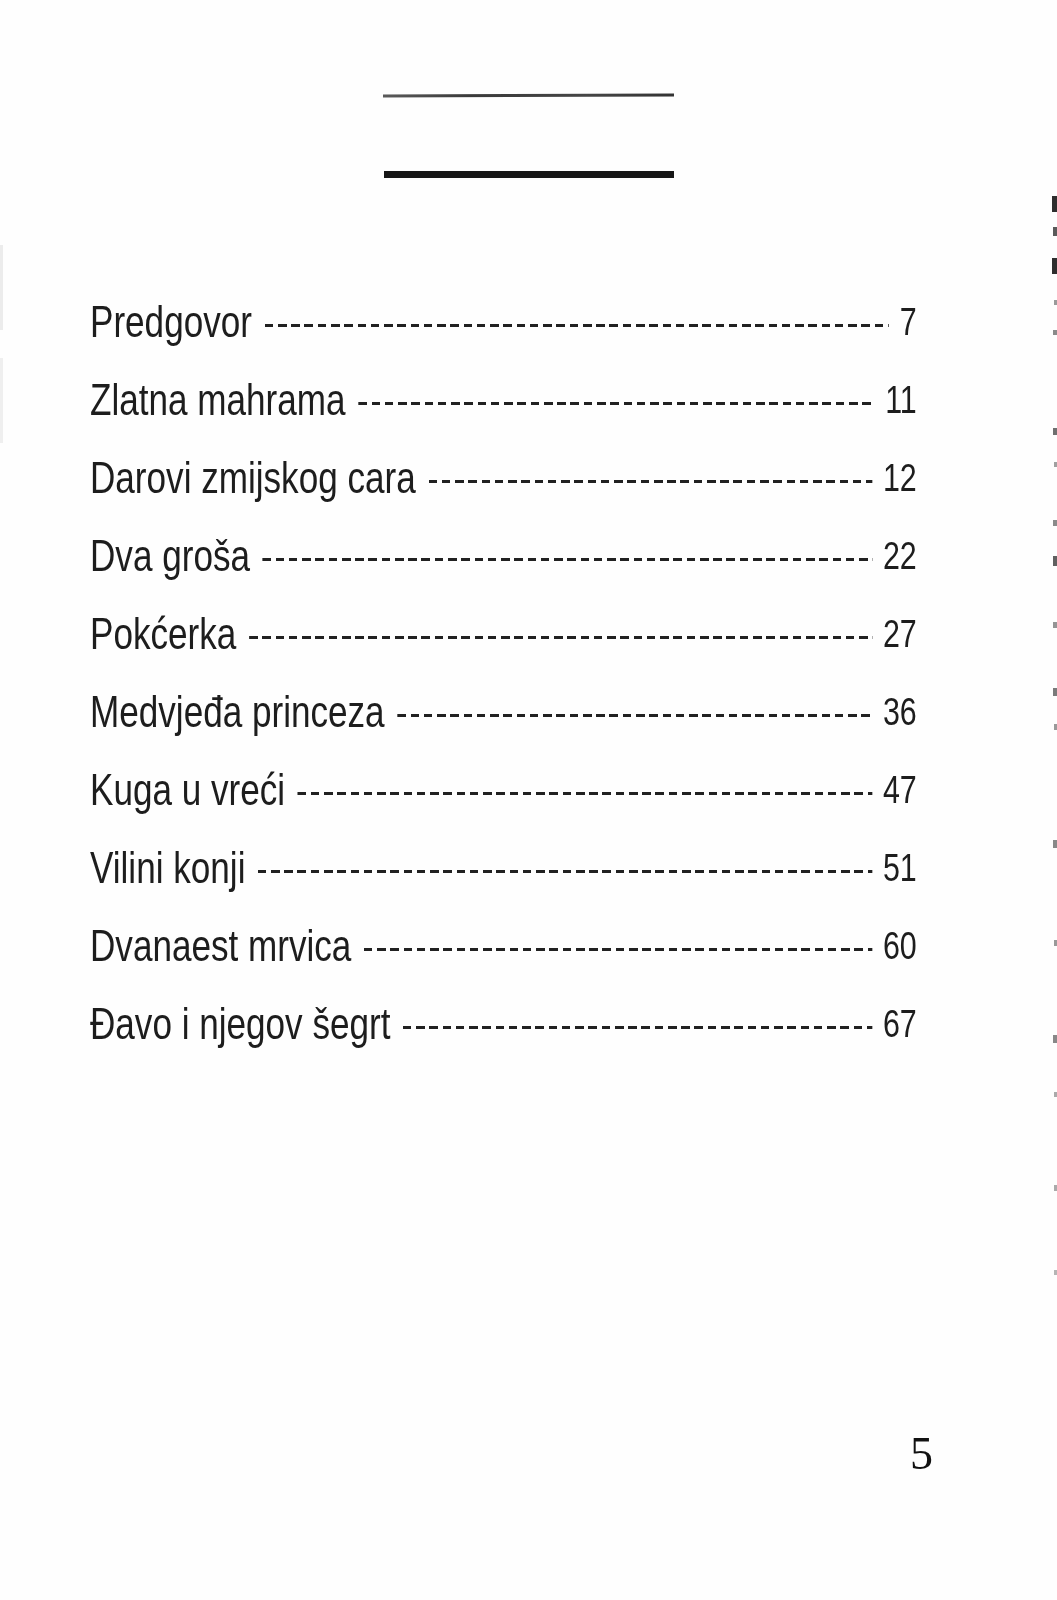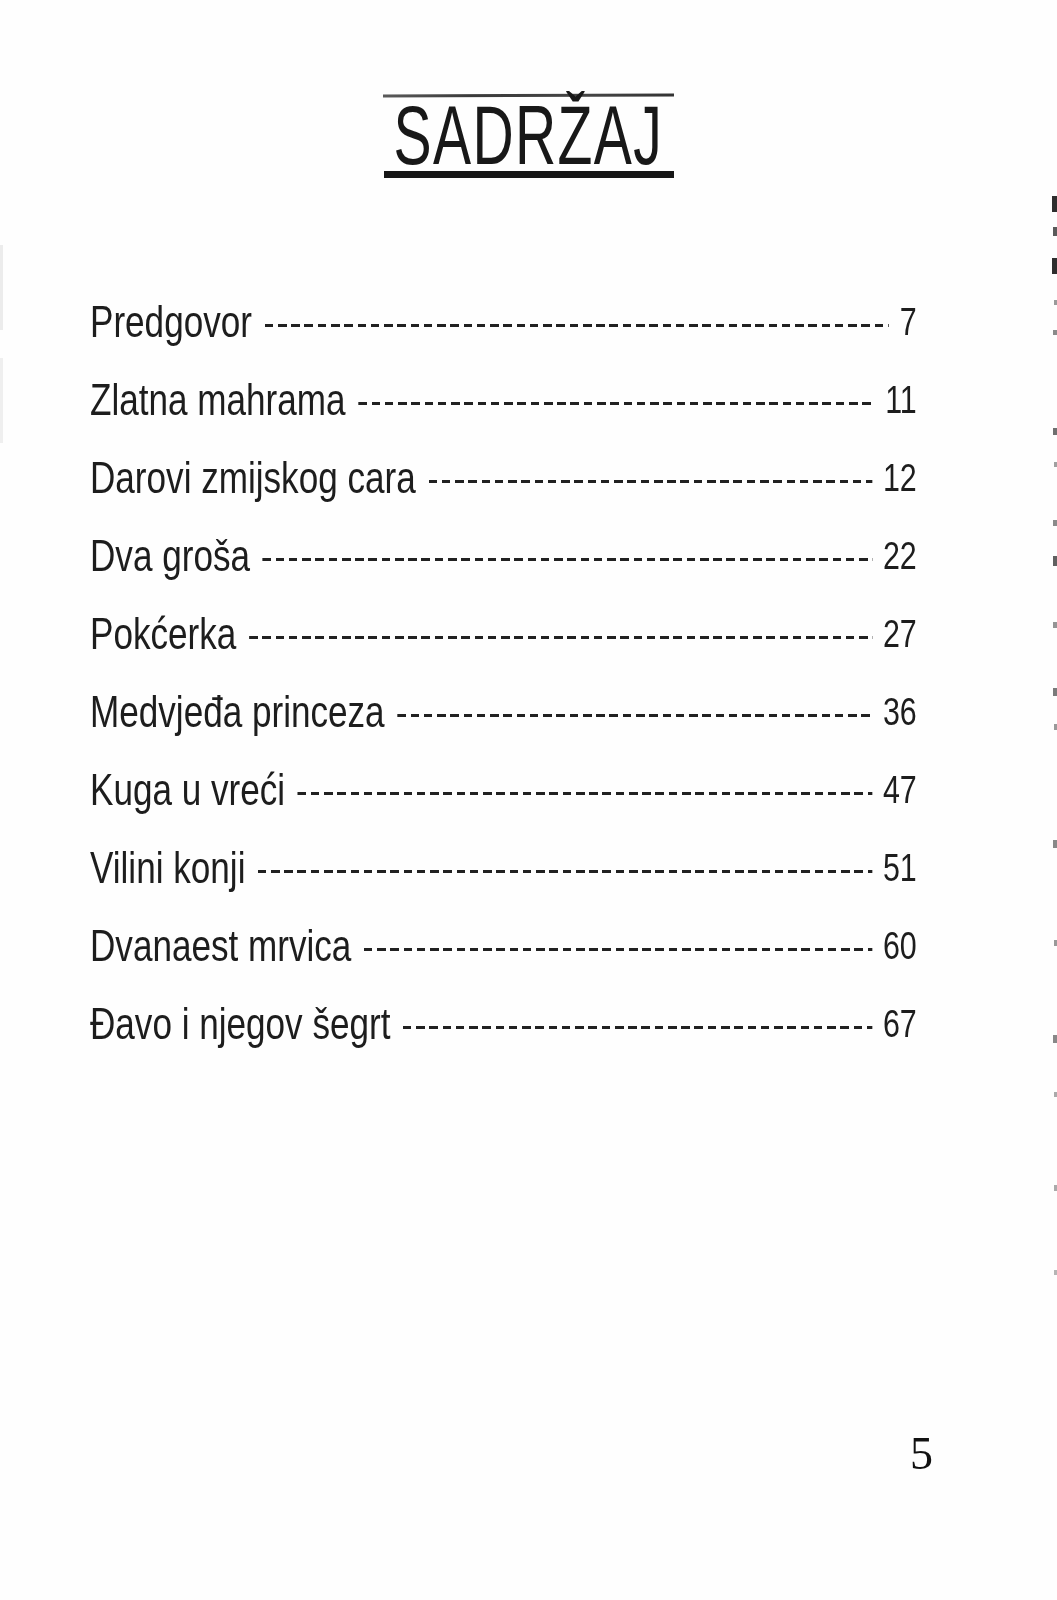--- a/index.html
+++ b/index.html
@@ -105,23 +105,20 @@
   }
   .edge-right { right: 0; }
   .edge-left  { left: 0; }
 </style>
 </head>
 <body>
 
 <div class="sheet">
 
   <div class="rule-thin"></div>
-  <div class="title-row">
-    <span class="title-text">SADRŽAJ</span>
-  </div>
   <div class="rule-thick"></div>
 
   <div class="toc">
 
     <div class="toc-row">
       <span class="toc-label">Predgovor</span>
       <span class="toc-leader"></span>
       <span class="toc-page">7</span>
     </div>
 

